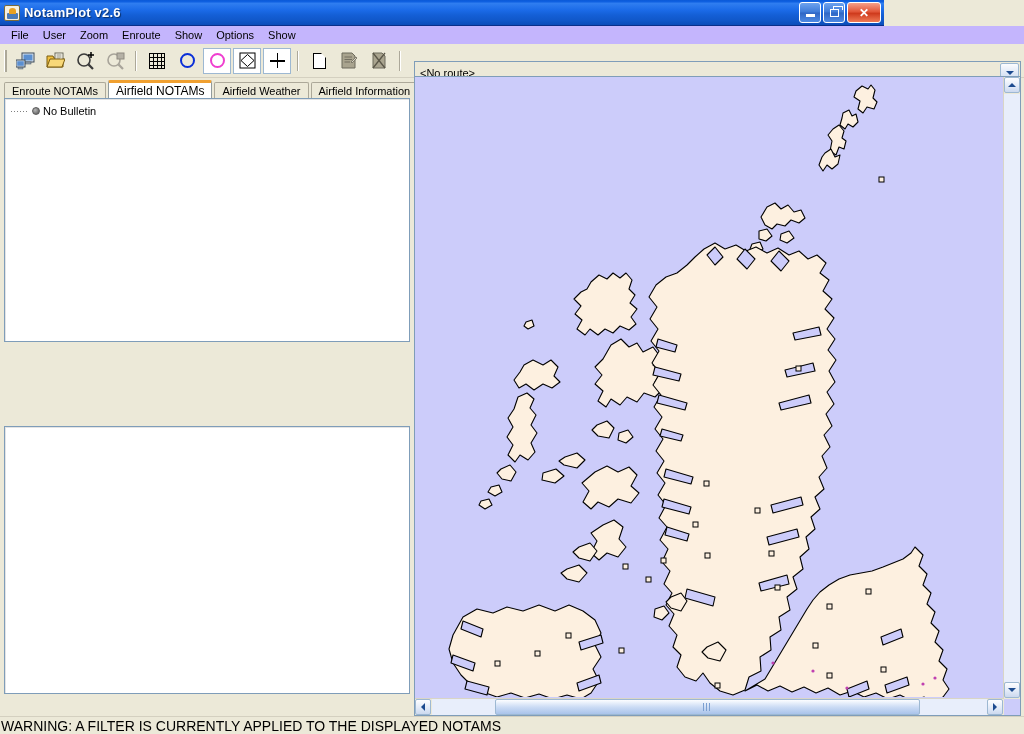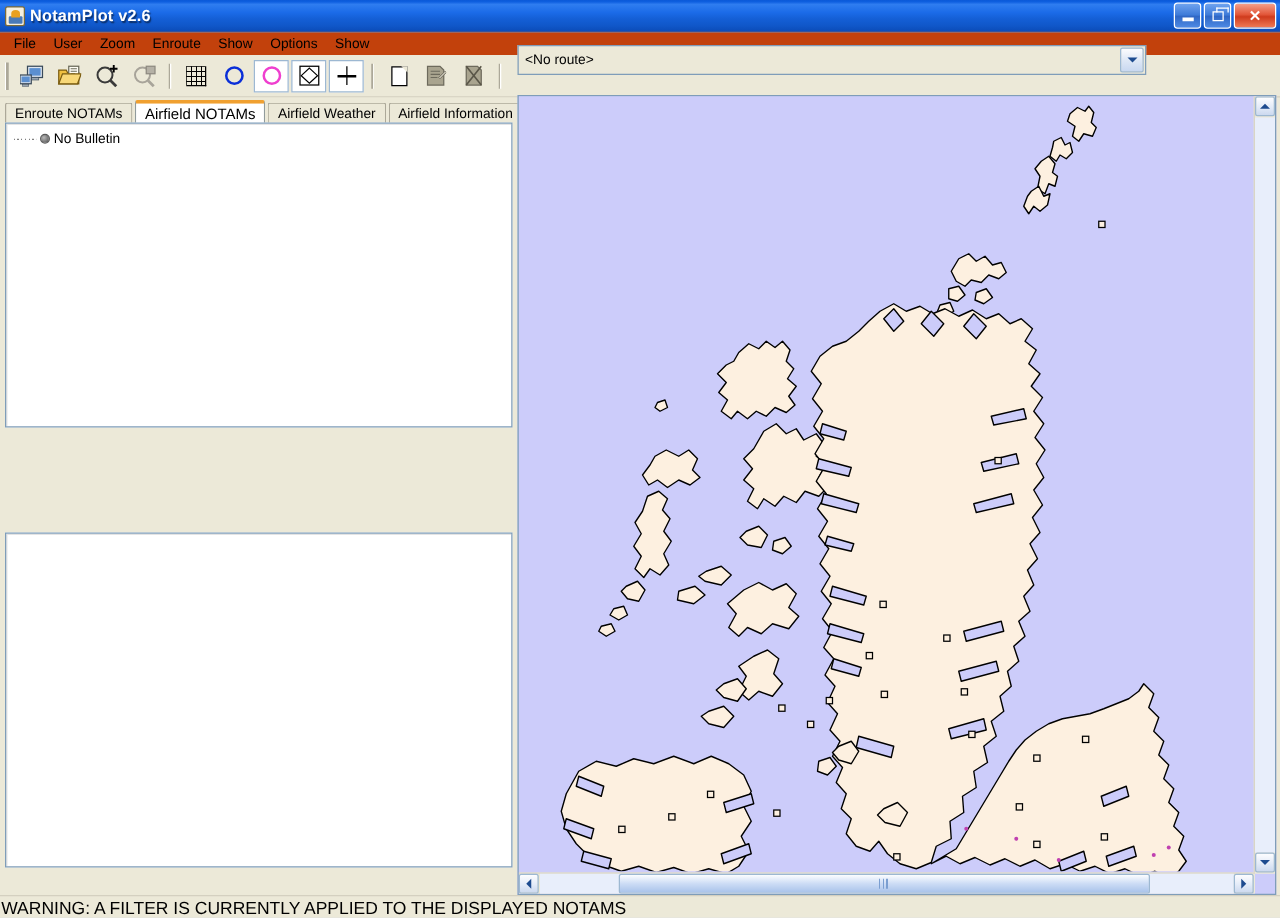--- a/index.html
+++ b/index.html
@@ -9,21 +9,21 @@
     overflow: hidden;
     font-family: "Liberation Sans", sans-serif;
     font-size: 11px;
     background: #ece9d8;
   }
 
   #app { position: relative; width: 1024px; height: 734px; background: #ece9d8; }
 
   
   .titlebar {
-    position: absolute; left: 0; top: 0; width: 1024px; height: 26px;
+    position: absolute; left: 0; top: 0; width: 884px; height: 26px;
     background: linear-gradient(to bottom,
         #0A59D8 0%, #0E5FE0 6%, #2F7DF0 14%, #1B6BE8 40%,
         #145FD6 60%, #1057C9 82%, #0B4CB8 100%);
     border-bottom: 1px solid #0a2f8a;
     display: flex; align-items: center;
   }
   .tb-icon {
     width: 16px; height: 16px; margin-left: 4px; margin-right: 4px;
     background: #f5f0e0; border: 1px solid #7a6a3a; border-radius: 2px;
     position: relative; flex: none;
@@ -60,21 +60,21 @@
     display:block; width: 9px; height: 8px; border: 1.5px solid #fff; position: relative;
   }
   .tb-btn .restore:before {
     content:""; position:absolute; left: 2px; top: -4px; width: 8px; height: 3px;
     border: 1.5px solid #fff; border-bottom: none;
   }
 
   
   .menubar {
     position: absolute; left: 0; top: 26px; width: 1024px; height: 18px;
-    background: #c2410c; display: flex; align-items: center; padding-left: 4px;
+    background: #c4b5fd; display: flex; align-items: center; padding-left: 4px;
   }
   .menu-item {
     padding: 1px 7px; font-size: 11px; color: #000; cursor: default; white-space: nowrap;
   }
 
   
   .toolbar {
     position: absolute; left: 0; top: 44px; width: 1024px; height: 34px;
     background: #ece9d8; border-bottom: 1px solid #d4d0c0;
     display: flex; align-items: center;
@@ -153,21 +153,21 @@
     background: repeating-linear-gradient(to right, #808080 0 1px, transparent 1px 3px);
   }
   .tree-bullet {
     width: 8px; height: 8px; border-radius: 50%; flex: none;
     background: radial-gradient(circle at 35% 35%, #b8b8b8, #6e6e6e 70%);
     border: 1px solid #5a5a5a;
   }
 
   
   .routebar {
-    position: absolute; left: 414px; top: 36px; width: 503px; height: 24px;
+    position: absolute; left: 414px; top: 61px; width: 607px; height: 24px;
     background: #ece9d8; border: 1px solid #7f9db9;
     display: flex; align-items: center;
   }
   .routebar .txt { padding-left: 5px; font-size: 11px; color: #000; flex: 1; }
   .route-arrow {
     width: 19px; height: 20px; margin-right: 1px; flex: none;
     background: linear-gradient(to bottom, #fcfcfe, #dfe8f6 50%, #c8d8f0);
     border: 1px solid #9db8d2; border-radius: 2px;
     display: flex; align-items: center; justify-content: center;
   }

